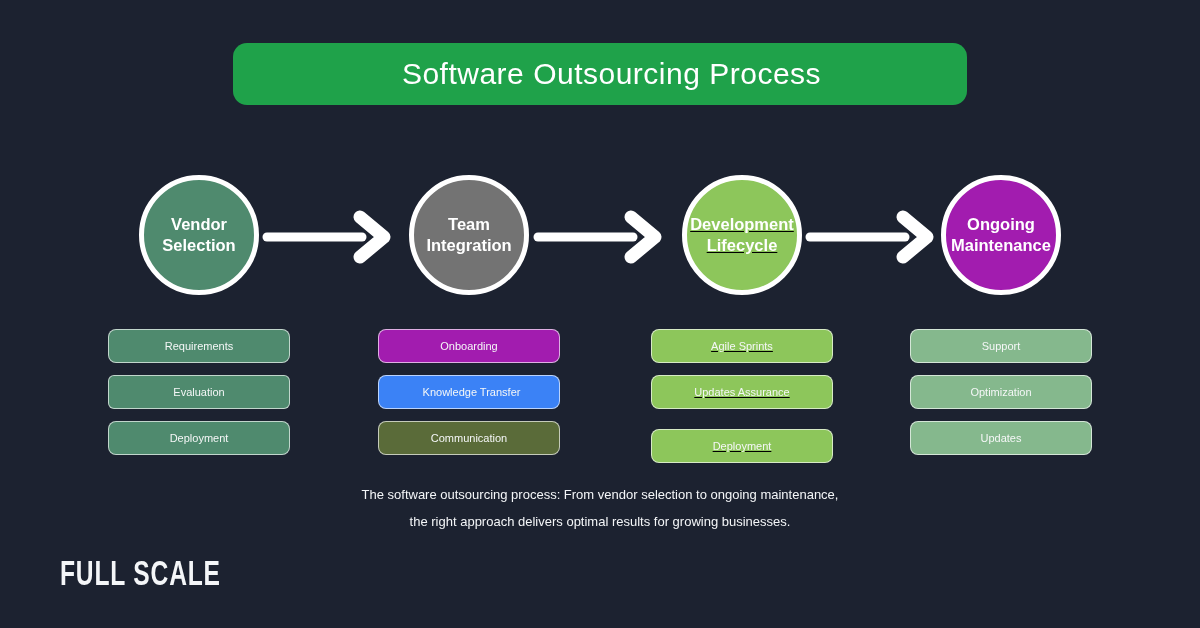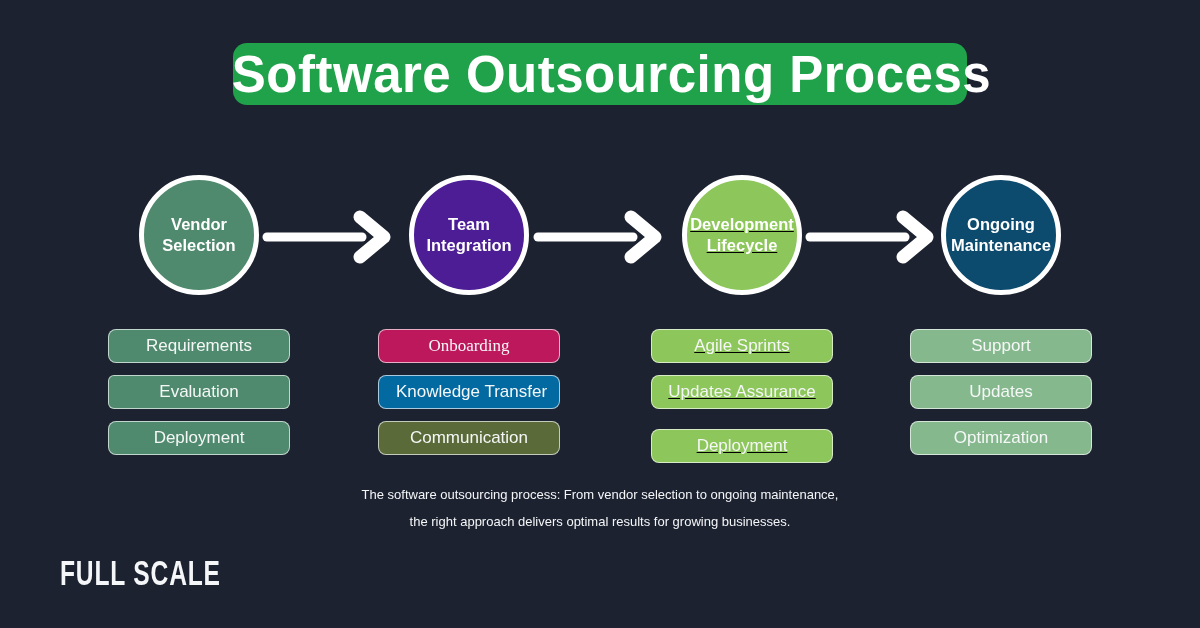--- a/index.html
+++ b/index.html
@@ -15,22 +15,22 @@
   
   .title-banner {
     position: absolute;
     left: 233px; top: 43px;
     width: 734px; height: 62px;
     border-radius: 14px;
     display: flex; align-items: center; justify-content: center;
   }
   .title-banner h1 {
     color: #ffffff;
-    font-size: 51px;
-    font-weight: 700;
+    font-size: 30px;
+    font-weight: 400;
     letter-spacing: 0.5px;
     white-space: nowrap;
     margin-left: 23px;
   }
 
   
   .stage {
     position: absolute;
     top: 175px;
     width: 220px;
@@ -56,21 +56,21 @@
     gap: 12px;
   }
   .pill {
     min-width: 182px;
     height: 34px;
     padding: 0 12px;
     border-radius: 8px;
     border: 1.5px solid rgba(255,255,255,0.65);
     display: flex; align-items: center; justify-content: center;
     color: #f5f7f7;
-    font-size: 17px;
+    font-size: 11px;
     white-space: nowrap;
   }
 
   
   .arrow {
     position: absolute;
     top: 207px;
     width: 130px; height: 60px;
   }
 
@@ -117,26 +117,26 @@
       <div class="pill" style="background: rgb(79, 138, 110);">Deployment</div>
     </div>
   </div>
 
   <svg class="arrow" style="left: 262px;" viewBox="0 0 130 60">
     <line x1="5" y1="30" x2="100" y2="30" stroke="#ffffff" stroke-width="9" stroke-linecap="round"></line>
     <polyline points="98,10 122,30 98,50" fill="none" stroke="#ffffff" stroke-width="13" stroke-linecap="round" stroke-linejoin="round"></polyline>
   </svg>
 
   <div class="stage" style="left: 359px;">
-    <div class="stage-circle" style="background: #4c1d95;">
+    <div class="stage-circle" style="background: #737373;">
       <div class="circle-label">Team Integration</div>
     </div>
     <div class="pill-list">
-      <div class="pill" style="background: #be185d; font-family: Liberation Serif, serif;">Onboarding</div>
-      <div class="pill" style="background: #0369a1; padding-left: 17px;">Knowledge Transfer</div>
+      <div class="pill" style="background: #a21caf;">Onboarding</div>
+      <div class="pill" style="background: #3b82f6; padding-left: 17px;">Knowledge Transfer</div>
       <div class="pill" style="background: rgb(90, 107, 57);">Communication</div>
     </div>
   </div>
 
   <svg class="arrow" style="left: 533px;" viewBox="0 0 130 60">
     <line x1="5" y1="30" x2="100" y2="30" stroke="#ffffff" stroke-width="9" stroke-linecap="round"></line>
     <polyline points="98,10 122,30 98,50" fill="none" stroke="#ffffff" stroke-width="13" stroke-linecap="round" stroke-linejoin="round"></polyline>
   </svg>
 
   <div class="stage" style="left: 632px; text-decoration: underline;">
@@ -149,27 +149,27 @@
       <div class="pill" style="background: rgb(141, 198, 91); margin-top: 8px;">Deployment</div>
     </div>
   </div>
 
   <svg class="arrow" style="left: 805px;" viewBox="0 0 130 60">
     <line x1="5" y1="30" x2="100" y2="30" stroke="#ffffff" stroke-width="9" stroke-linecap="round"></line>
     <polyline points="98,10 122,30 98,50" fill="none" stroke="#ffffff" stroke-width="13" stroke-linecap="round" stroke-linejoin="round"></polyline>
   </svg>
 
   <div class="stage" style="left: 891px;">
-    <div class="stage-circle" style="background: #0c4a6e;">
+    <div class="stage-circle" style="background: #a21caf;">
       <div class="circle-label">Ongoing Maintenance</div>
     </div>
     <div class="pill-list">
       <div class="pill" style="background: rgb(133, 184, 141);">Support</div>
+      <div class="pill" style="background: rgb(133, 184, 141);">Optimization</div>
       <div class="pill" style="background: rgb(133, 184, 141);">Updates</div>
-      <div class="pill" style="background: rgb(133, 184, 141);">Optimization</div>
     </div>
   </div>
 
   <div class="caption">
     <div>The software outsourcing process: From vendor selection to ongoing maintenance,</div>
     <div>the right approach delivers optimal results for growing businesses.</div>
   </div>
 
   <div class="logo">FULL SCALE</div>
 

